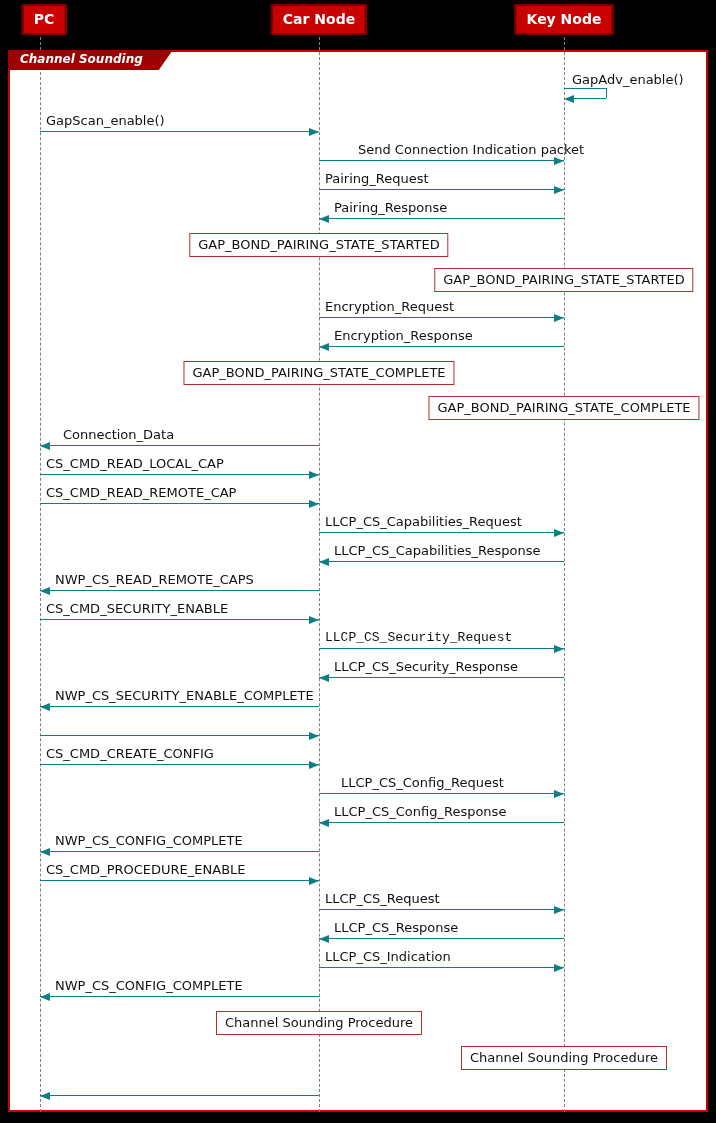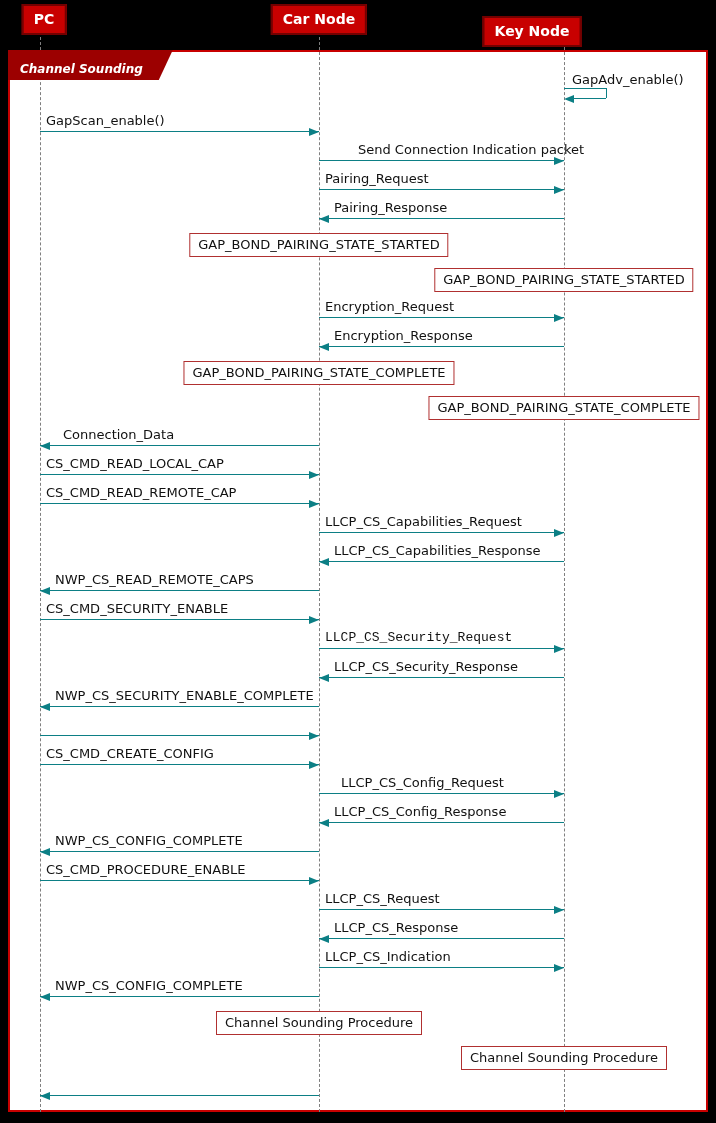--- a/index.html
+++ b/index.html
@@ -30,21 +30,21 @@
   }
   .frame-tab {
     position: absolute;
     left: 8px; top: 50px;
     background: var(--c-tab);
     color: #ffffff;
     font-style: italic;
     font-weight: bold;
     font-size: 12px;
     line-height: 14px;
-    padding: 12px 30px 4px 12px;
+    padding: 2px 30px 4px 12px;
     clip-path: polygon(0 0, 100% 0, calc(100% - 14px) 100%, 0 100%);
     z-index: 5;
     white-space: nowrap;
   }
   .participant {
     position: absolute;
     top: 4px;
     transform: translateX(-50%);
     background: var(--c-red);
     border: 2px solid var(--c-red-dark);
@@ -119,21 +119,21 @@
 <div class="stage" id="stage" style="--c-red: #c80000; --c-red-dark: #740000; --c-frame: #c80000; --c-tab: #9c0000; --c-arrow: #0c7f85; --c-note: #b03030; --c-life: #7f7f7f; --c-text: #111111;">
   <div class="frame"></div>
   <div class="frame-tab">
     <span>Channel Sounding</span>
   </div>
 <div class="lifeline" style="left: 40px;"></div>
     <div class="participant" style="left: 44px;">PC</div>
     <div class="lifeline" style="left: 319px;"></div>
     <div class="participant" style="left: 319px;">Car Node</div>
     <div class="lifeline" style="left: 564px;"></div>
-    <div class="participant" style="left: 532px; margin-top: 12px;">Key Node</div>
+    <div class="participant" style="left: 564px;">Key Node</div>
     <div class="msg-label" style="left: 572px; top: 72px;">GapAdv_enable()</div>
     <div class="msg-line" style="left: 564px; top: 88px; width: 42px;"></div>
     <div class="msg-vline" style="left: 606px; top: 88px; height: 10px;"></div>
     <div class="msg-line" style="left: 572px; top: 98px; width: 34px;"></div>
     <div class="arrow-l" style="left: 564px; top: 95px;"></div>
     <div class="msg-label" style="left: 46px; top: 113px;">GapScan_enable()</div>
     <div class="msg-line" style="left: 40px; top: 131px; width: 279px;"></div>
     <div class="arrow-r" style="left: 309px; top: 128px;"></div>
     <div class="msg-label" style="left: 325px; top: 142px; margin-left: 33px;">Send Connection Indication packet</div>
     <div class="msg-line" style="left: 319px; top: 160px; width: 245px;"></div>

